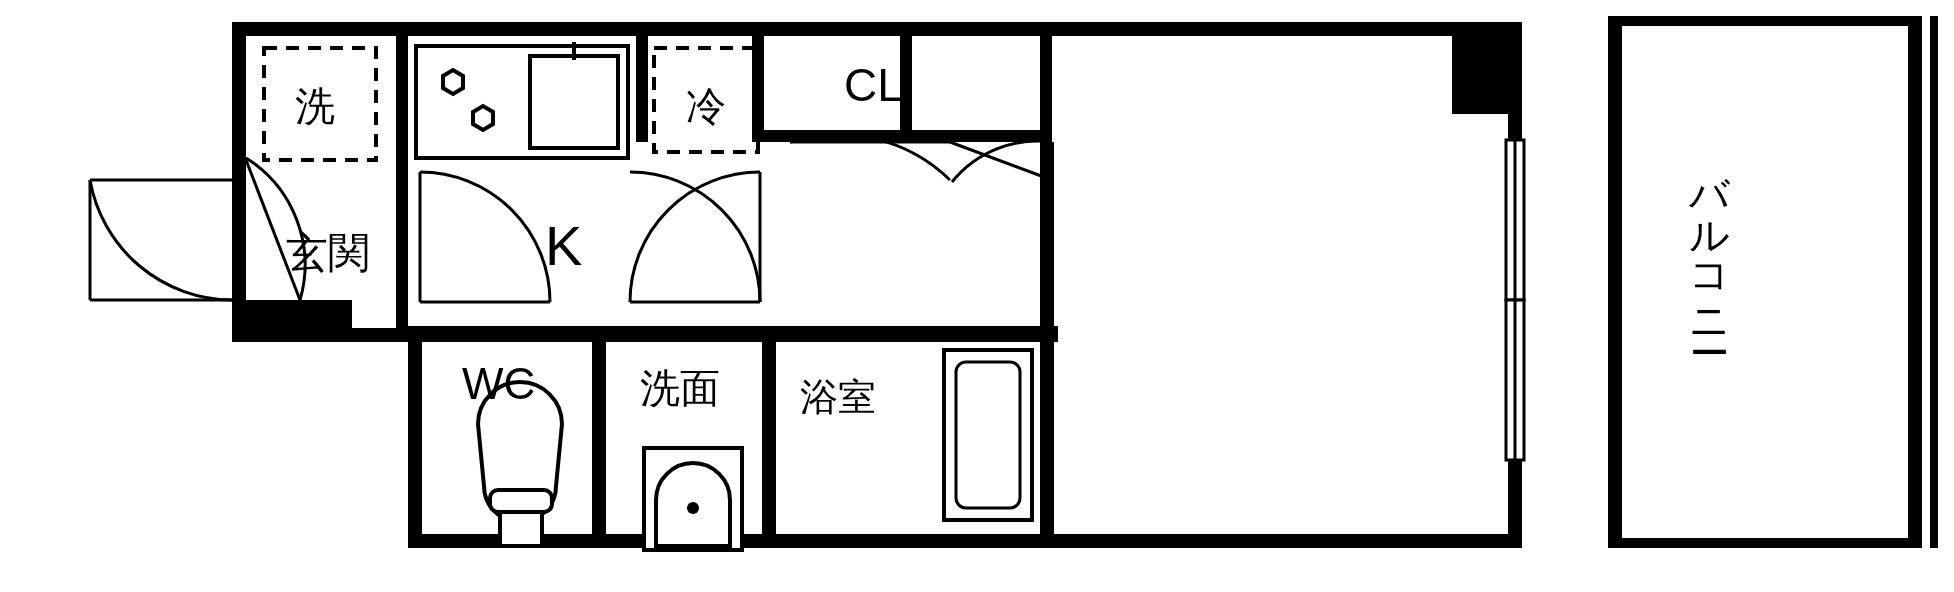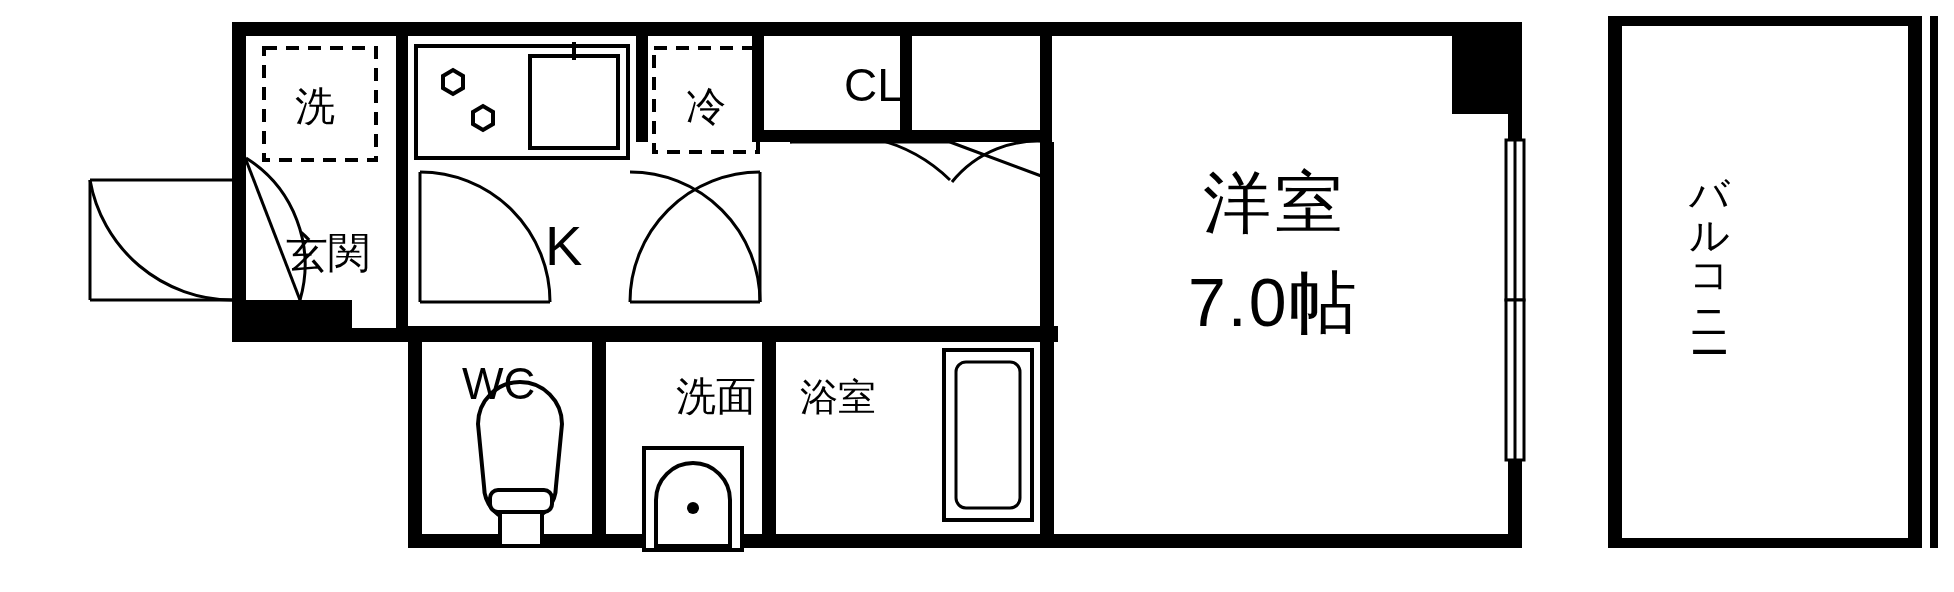--- a/index.html
+++ b/index.html
@@ -146,21 +146,19 @@
       <rect x="956" y="362" width="64" height="146" rx="10" fill="#ffffff" stroke="#000" stroke-width="3"></rect>
     </g>
   </svg>
 
   <div class="lbl" style="left:295px;top:86px;font-size:40px;">洗</div>
   <div class="lbl" style="left:686px;top:86px;font-size:40px;">冷</div>
   <div class="lbl" style="left:812px;top:62px;font-size:46px;font-weight:500;margin-left:32px;">CL</div>
   <div class="lbl" style="left:258px;top:232px;font-size:42px;margin-left:28px;">玄関</div>
   <div class="lbl" style="left:545px;top:218px;font-size:56px;font-weight:500;">K</div>
   <div class="lbl" style="left:462px;top:362px;font-size:44px;font-weight:500;text-align:center;">WC</div>
-  <div class="lbl" style="left:640px;top:376px;font-size:40px;margin-left:36px;">洗面</div>
+  <div class="lbl" style="left:640px;top:368px;font-size:40px;">洗面</div>
   <div class="lbl" style="left:800px;top:378px;font-size:38px;">浴室</div>
 
   <div class="lbl vert" style="left:1690px;top:150px;font-size:40px;">バルコニー</div>
 
-  <div class="lbl" style="left:1203px;top:168px;font-size:68px;letter-spacing:4px;">洋室</div>
-  <div class="lbl" style="left:1188px;top:268px;font-size:68px;letter-spacing:2px;">7.0帖</div>
 
 </div>
 
 </body></html>

